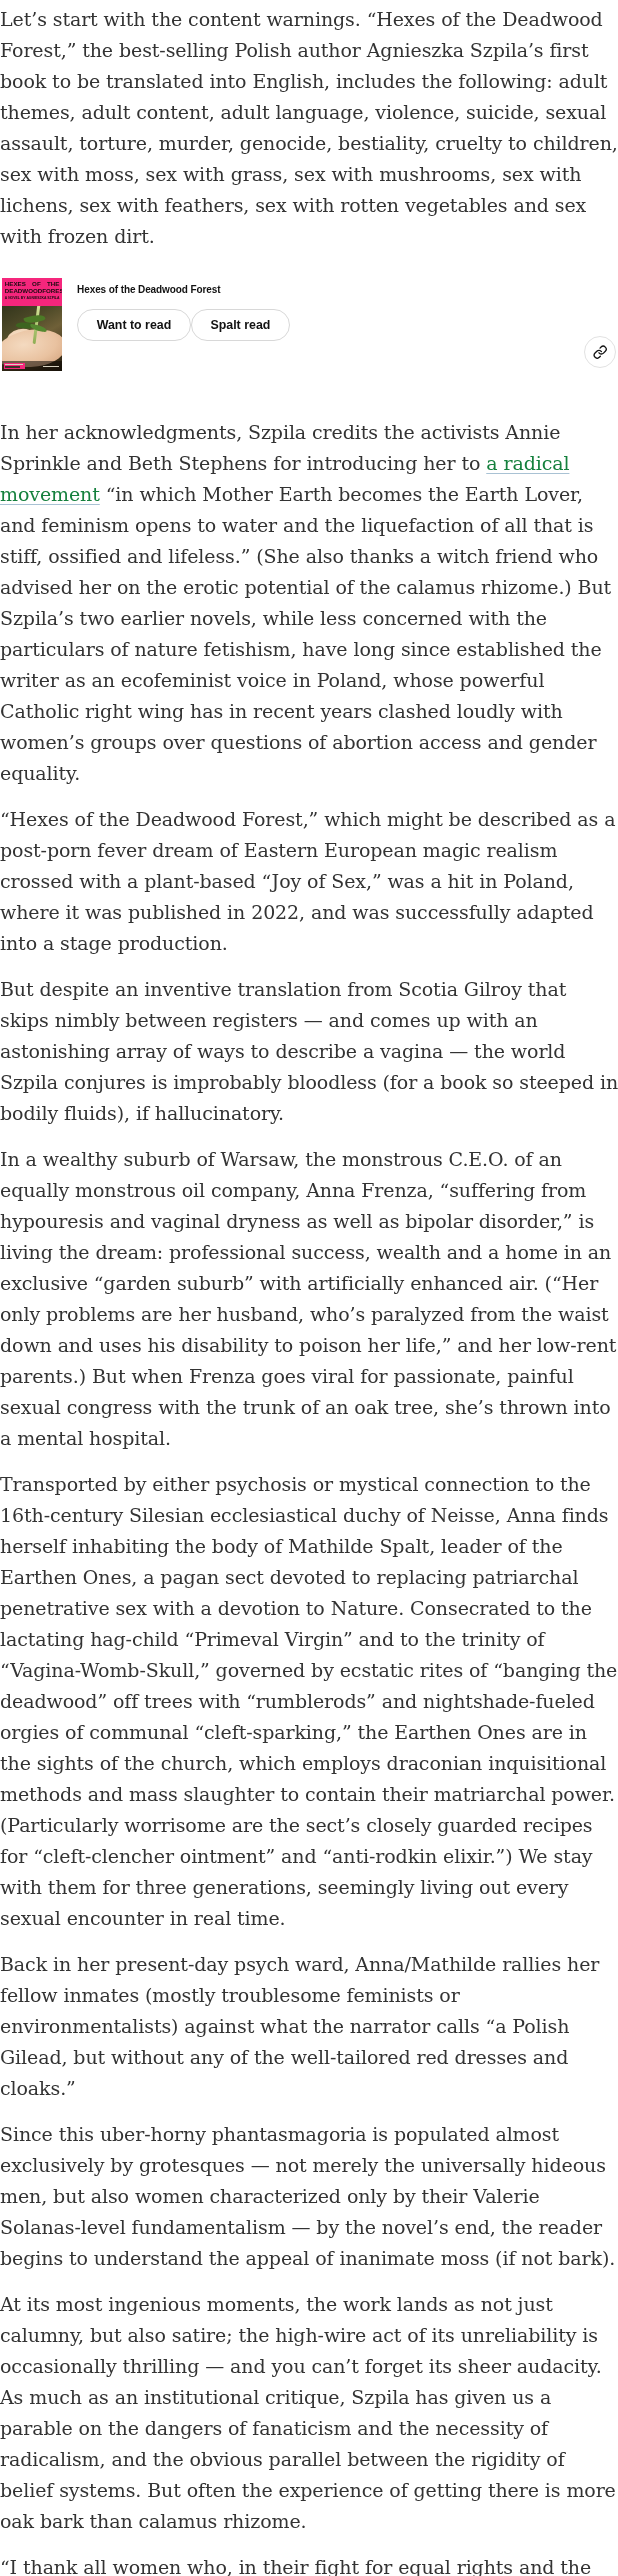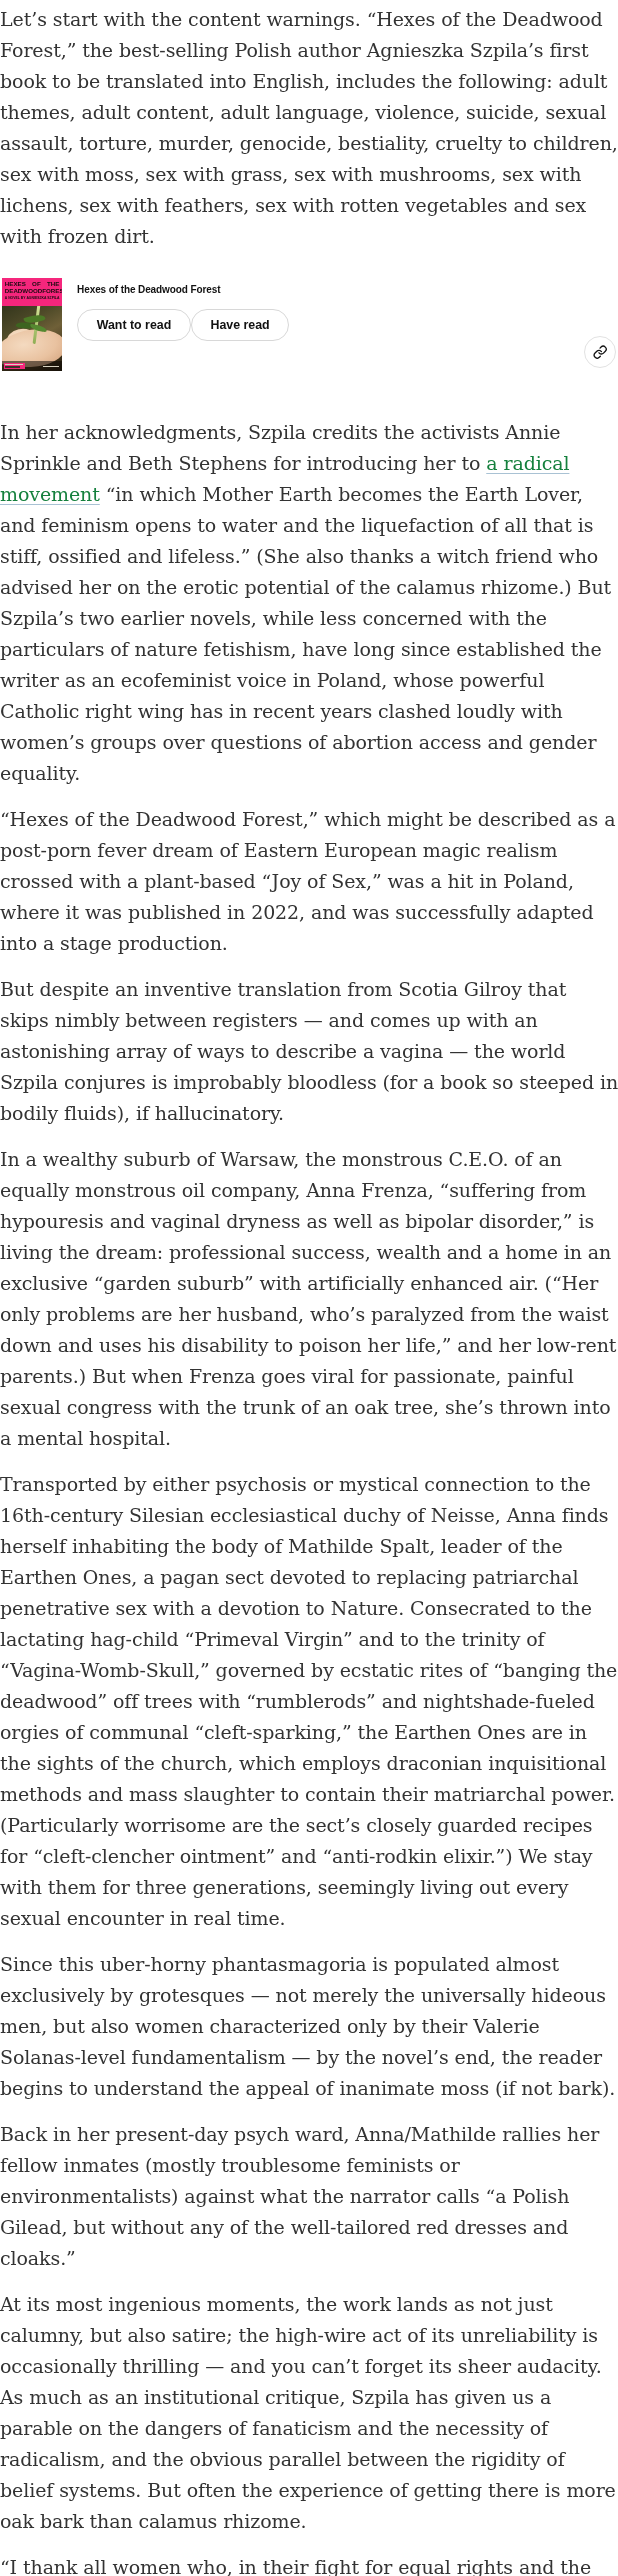--- a/index.html
+++ b/index.html
@@ -185,38 +185,38 @@
           <div class="micro-bar mb2"></div>
           <div class="micro-bar mb3"></div>
         </div>
       </div>
     </div>
 
     <div class="widget-main">
       <div class="widget-title">Hexes of the Deadwood Forest</div>
       <div class="pill-row">
         <button class="pill">Want to read</button>
-        <button class="pill">Have read</button>
+        <button class="pill">Spalt read</button>
       </div>
     </div>
 
     <div class="share-circle">
       <svg width="14.4" height="14.4" viewBox="0 0 24 24" fill="none" stroke="#121212" stroke-width="2.2" stroke-linecap="round" stroke-linejoin="round">
         <path d="M10 13a5 5 0 0 0 7.54.54l3-3a5 5 0 0 0-7.07-7.07l-1.72 1.71"></path>
         <path d="M14 11a5 5 0 0 0-7.54-.54l-3 3a5 5 0 0 0 7.07 7.07l1.71-1.71"></path>
       </svg>
     </div>
   </div>
 
   <div id="body-paras">
       <p class="body-para"><span>In her acknowledgments, Szpila credits the activists Annie Sprinkle and Beth Stephens for introducing her to </span><a class="text-link">a radical movement</a><span> “in which Mother Earth becomes the Earth Lover, and feminism opens to water and the liquefaction of all that is stiff, ossified and lifeless.” (She also thanks a witch friend who advised her on the erotic potential of the calamus rhizome.) But Szpila’s two earlier novels, while less concerned with the particulars of nature fetishism, have long since established the writer as an ecofeminist voice in Poland, whose powerful Catholic right wing has in recent years clashed loudly with women’s groups over questions of abortion access and gender equality.</span></p>
       <p class="body-para"><span>“Hexes of the Deadwood Forest,” which might be described as a post-porn fever dream of Eastern European magic realism crossed with a plant-based “Joy of Sex,” was a hit in Poland, where it was published in 2022, and was successfully adapted into a stage production.</span></p>
       <p class="body-para"><span>But despite an inventive translation from Scotia Gilroy that skips nimbly between registers — and comes up with an astonishing array of ways to describe a vagina — the world Szpila conjures is improbably bloodless (for a book so steeped in bodily fluids), if hallucinatory.</span></p>
       <p class="body-para"><span>In a wealthy suburb of Warsaw, the monstrous C.E.O. of an equally monstrous oil company, Anna Frenza, “suffering from hypouresis and vaginal dryness as well as bipolar disorder,” is living the dream: professional success, wealth and a home in an exclusive “garden suburb” with artificially enhanced air. (“Her only problems are her husband, who’s paralyzed from the waist down and uses his disability to poison her life,” and her low-rent parents.) But when Frenza goes viral for passionate, painful sexual congress with the trunk of an oak tree, she’s thrown into a mental hospital.</span></p>
       <p class="body-para"><span>Transported by either psychosis or mystical connection to the 16th-century Silesian ecclesiastical duchy of Neisse, Anna finds herself inhabiting the body of Mathilde Spalt, leader of the Earthen Ones, a pagan sect devoted to replacing patriarchal penetrative sex with a devotion to Nature. Consecrated to the lactating hag-child “Primeval Virgin” and to the trinity of “Vagina-Womb-Skull,” governed by ecstatic rites of “banging the deadwood” off trees with “rumblerods” and nightshade-fueled orgies of communal “cleft-sparking,” the Earthen Ones are in the sights of the church, which employs draconian inquisitional methods and mass slaughter to contain their matriarchal power. (Particularly worrisome are the sect’s closely guarded recipes for “cleft-clencher ointment” and “anti-rodkin elixir.”) We stay with them for three generations, seemingly living out every sexual encounter in real time.</span></p>
+      <p class="body-para"><span>Back in her present-day psych ward, Anna/Mathilde rallies her fellow inmates (mostly troublesome feminists or environmentalists) against what the narrator calls “a Polish Gilead, but without any of the well-tailored red dresses and cloaks.”</span></p>
       <p class="body-para"><span>Since this uber-horny phantasmagoria is populated almost exclusively by grotesques — not merely the universally hideous men, but also women characterized only by their Valerie Solanas-level fundamentalism — by the novel’s end, the reader begins to understand the appeal of inanimate moss (if not bark).</span></p>
-      <p class="body-para"><span>Back in her present-day psych ward, Anna/Mathilde rallies her fellow inmates (mostly troublesome feminists or environmentalists) against what the narrator calls “a Polish Gilead, but without any of the well-tailored red dresses and cloaks.”</span></p>
       <p class="body-para"><span>At its most ingenious moments, the work lands as not just calumny, but also satire; the high-wire act of its unreliability is occasionally thrilling — and you can’t forget its sheer audacity. As much as an institutional critique, Szpila has given us a parable on the dangers of fanaticism and the necessity of radicalism, and the obvious parallel between the rigidity of belief systems. But often the experience of getting there is more oak bark than calamus rhizome.</span></p>
       <p class="body-para"><span>“I thank all women who, in their fight for equal rights and the well-being of our planet, are not afraid to use their madness as a political weapon,” the author writes in the acknowledgments. By these standards, this novel certainly deserves all the plaudits.</span></p>
     </div>
 
 </div>
 
 
 </body></html>

